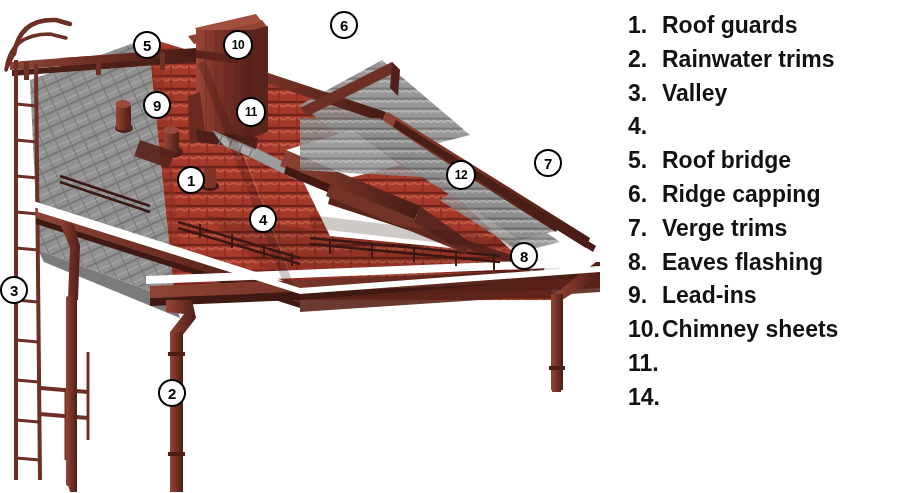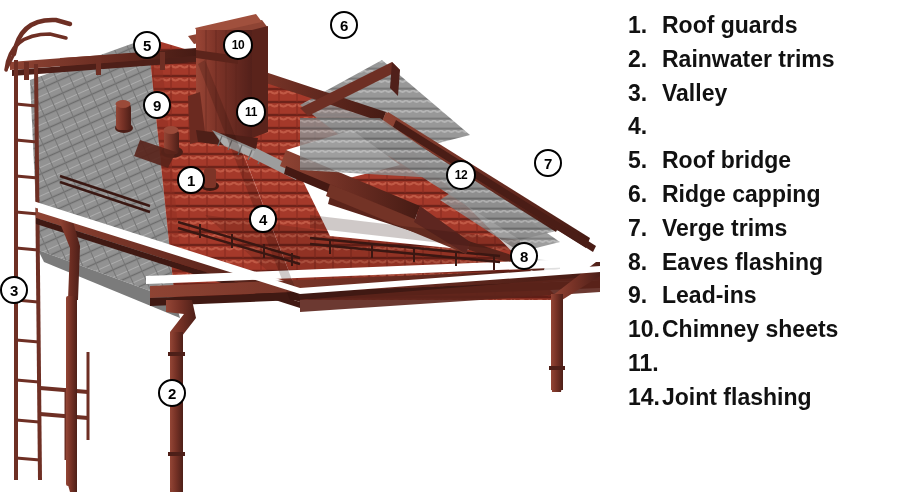--- a/index.html
+++ b/index.html
@@ -388,17 +388,16 @@
     </div>
     <div class="legend-row">
       <span class="legend-num">10.</span>
       <span class="legend-label">Chimney sheets</span>
     </div>
     <div class="legend-row">
       <span class="legend-num">11.</span>
     </div>
     <div class="legend-row">
       <span class="legend-num">14.</span>
-      <span class="legend-label">Joint flashing</span>
     </div>
   </div>
 
 </div>
 
 </body></html>

